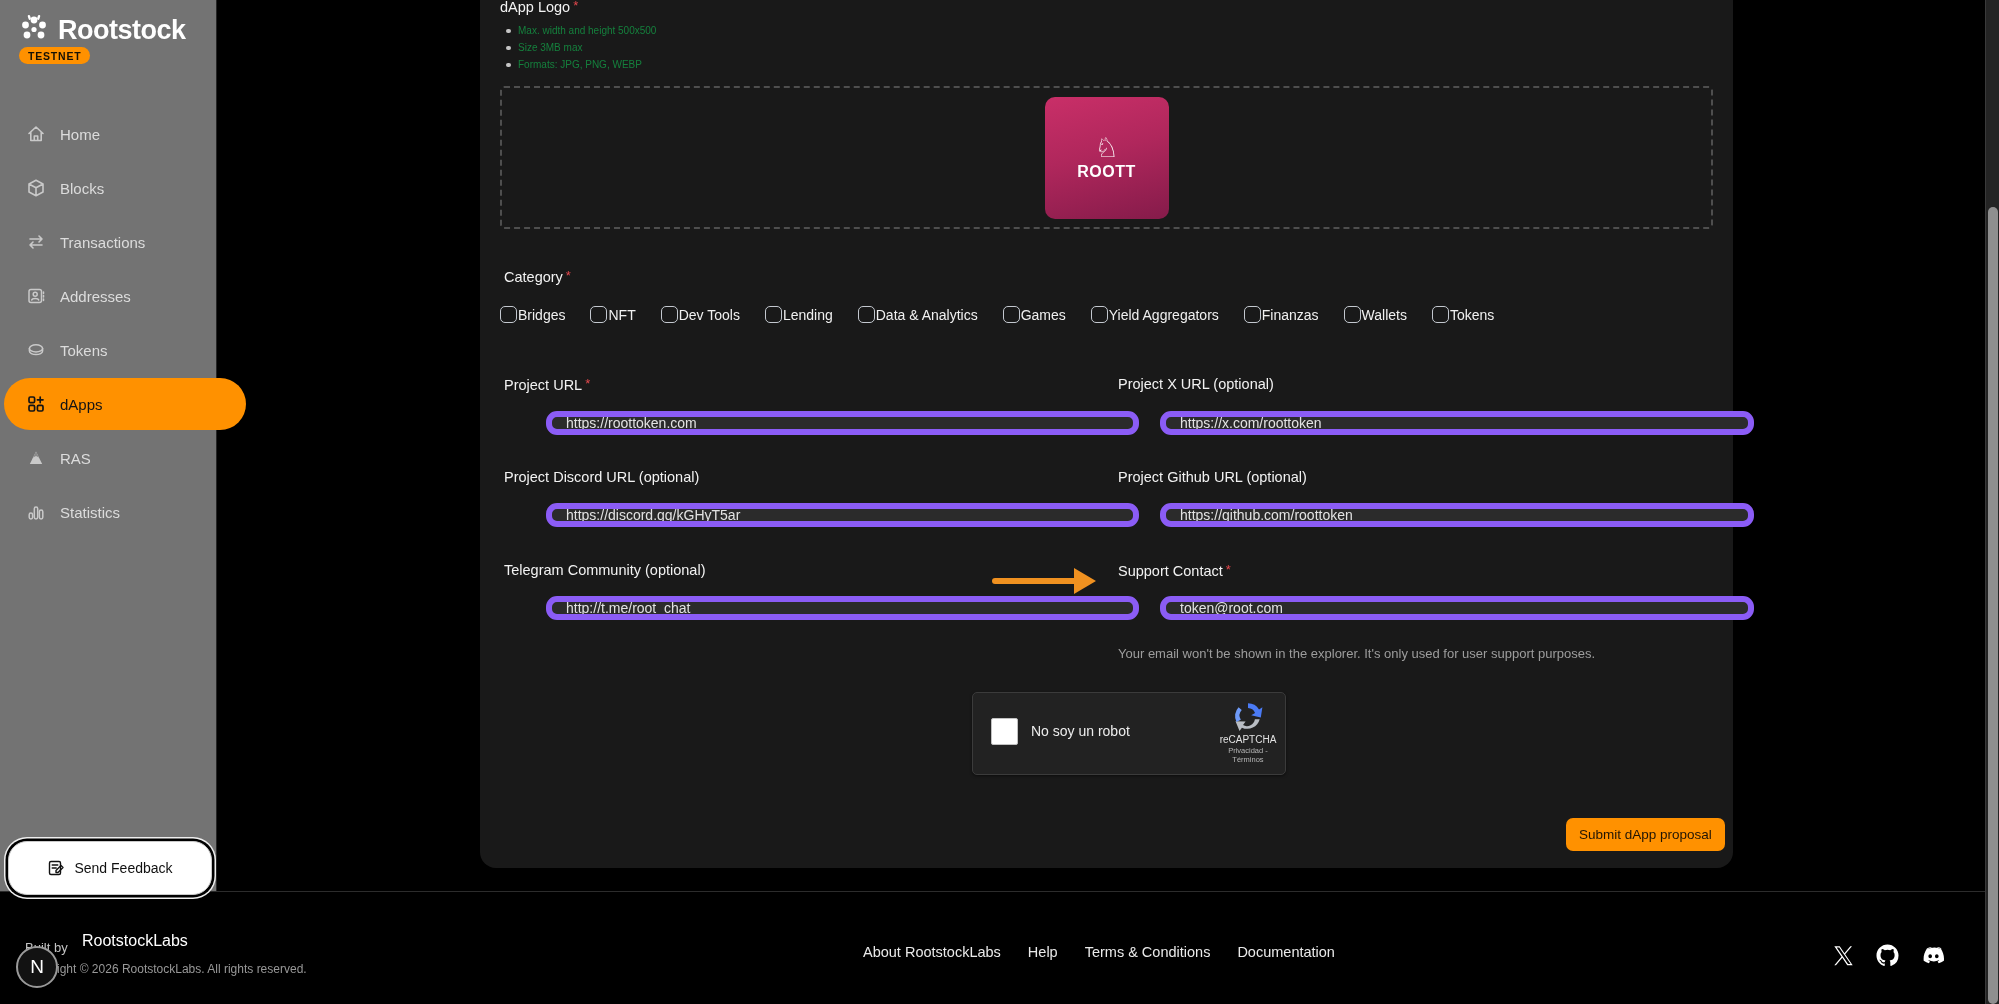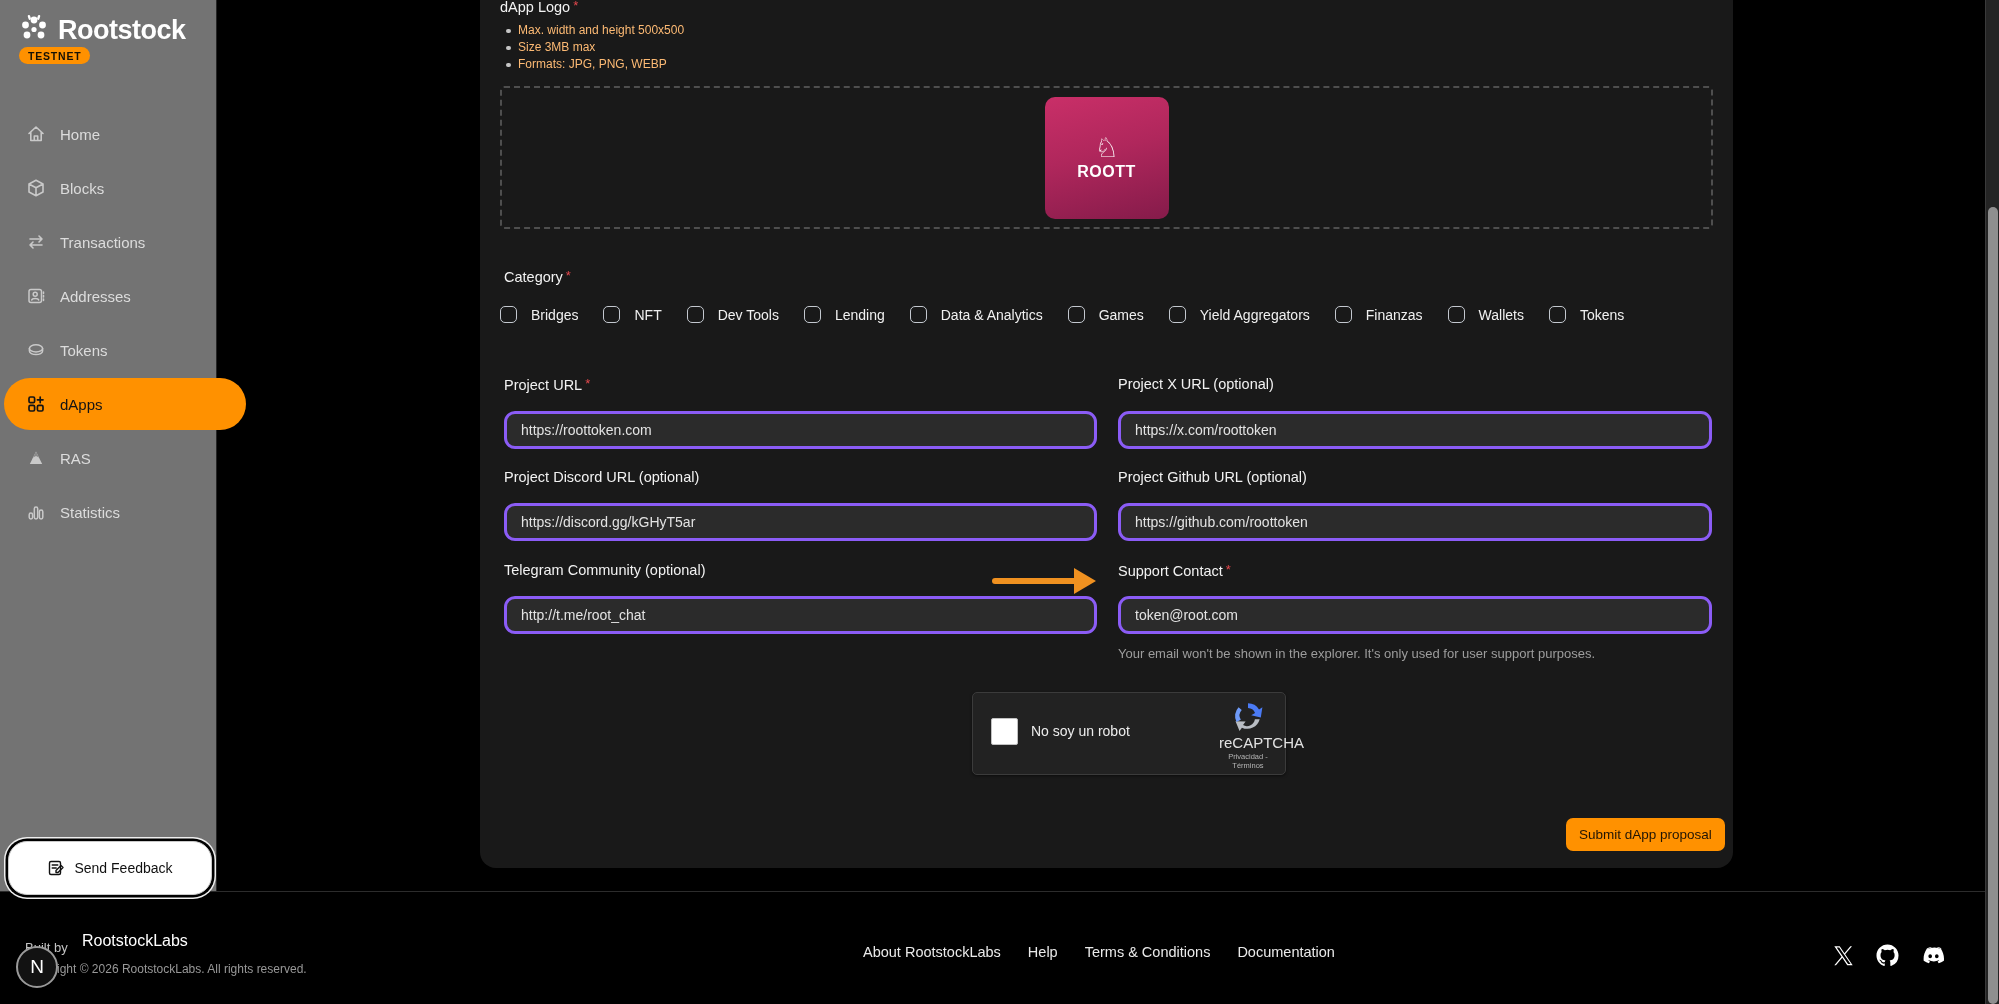--- a/index.html
+++ b/index.html
@@ -26,59 +26,59 @@
                   display:flex; align-items:center; justify-content:center; gap:9px;
                   color:#101010; font-size:14px; font-weight:500; cursor:pointer;
                   box-shadow:0 0 0 2.5px #000, 0 0 0 4px #efefef; }
 
   
   .card { position:absolute; left:480px; top:-28px; width:1253px; height:896px;
           background:#191919; border-radius:16px; }
   .field-label { position:absolute; color:#f2f2f2; font-size:14.5px; font-weight:500; }
   .req { color:#E5484D; margin-left:3px; font-size:13px; vertical-align:2px; }
   .bullets { position:absolute; left:24px; top:50px; list-style:none; }
-  .bullets li { color:#fdba74; font-size:12px; line-height:17px; padding-left:14px; position:relative; }
+  .bullets li { color:#15803d; font-size:10px; line-height:17px; padding-left:14px; position:relative; }
   .bullets li::before { content:""; position:absolute; left:2px; top:6.5px; width:4.5px; height:4.5px;
                         border-radius:50%; background:#c6c6c6; }
   .upload { position:absolute; left:20px; top:114px; width:1213px; height:143px;
             border:2px dashed #4e4e4e; border-radius:4px;
             display:flex; align-items:center; justify-content:center; }
   .tile { width:124px; height:122px; border-radius:10px;
           background:linear-gradient(165deg,#cb316c 0%,#c92f68 0%,#b0275c 45%,#851b4a 100%);
           display:flex; flex-direction:column; align-items:center; justify-content:center;
           gap:2px; color:#fff; }
   .tile .knight { font-family:"DejaVu Sans", sans-serif; font-size:27px; line-height:27px; }
   .tile .tile-name { font-size:16px; font-weight:bold; letter-spacing:0.5px; }
   .cb-row { position:absolute; left:20px; top:334px; display:flex; align-items:center; gap:25px; }
-  .cb { display:flex; align-items:center; gap:14px; color:#f0f0f0; font-size:14px; cursor:pointer; }
+  .cb { display:flex; align-items:center; gap:1px; color:#f0f0f0; font-size:14px; cursor:pointer; }
   .cb .box { width:17px; height:17px; border:1.5px solid #c3c8cf; border-radius:5px; background:transparent; }
 
-  .tinput { position:absolute; height:38px; background:#2b2b2b; border:3px solid #8b5cf6;
+  .tinput { position:absolute; height:24px; background:#2b2b2b; border:6px solid #8b5cf6;
             border-radius:11px; color:#e3e3e3; font-size:14px; padding:0 14px;
-            font-family:"Liberation Sans", sans-serif; outline:none; }
+            font-family:"Liberation Sans", sans-serif; outline:none;margin-left:42px; }
   .col-l { left:24px;  width:593px; }
   .col-r { left:638px; width:594px; }
   .hint { position:absolute; left:638px; top:674px; color:#9d9d9d; font-size:13px; }
 
   .arrow { position:absolute; left:512px; top:596px; width:112px; height:26px; }
   .arrow .shaft { position:absolute; left:0; top:10px; width:86px; height:6px;
                   background:#F09120; border-radius:3px; }
   .arrow .head { position:absolute; left:82px; top:0; width:0; height:0;
                  border-left:22px solid #F09120; border-top:13px solid transparent;
                  border-bottom:13px solid transparent; }
 
   .captcha { position:absolute; left:492px; top:720px; width:314px; height:83px;
              background:#222; border:1px solid #3b3b3b; border-radius:5px;
              box-shadow:0 1px 3px rgba(0,0,0,.5); }
   .captcha-box { position:absolute; left:18px; top:25px; width:27px; height:27px;
                  background:#fff; border:1px solid #c1c1c1; border-radius:2px; cursor:pointer; }
   .captcha-label { position:absolute; left:58px; top:30px; color:#ededed; font-size:14px; }
   .captcha-brand { position:absolute; right:8px; top:7px; width:58px; text-align:center; }
   .captcha-brand svg { width:32px; height:32px; }
-  .captcha-name { color:#e2e2e2; font-size:15px; margin-top:-2px;text-align:center; }
+  .captcha-name { color:#e2e2e2; font-size:10px; margin-top:-2px;text-align:center; }
   .captcha-links { color:#b5b5b5; font-size:7.5px; margin-top:1px; }
 
   .submit { position:absolute; left:1086px; top:846px; height:33px; padding:0 13px;
             background:#FF9100; border:none; border-radius:7px; color:#201505;
             font-size:13.5px; font-weight:500; cursor:pointer;
             font-family:"Liberation Sans", sans-serif; }
 
   
   .footer-divider { position:absolute; left:0; top:891px; width:1999px; height:1px; background:#2c2c2c; }
   .footer { position:absolute; left:0; top:892px; width:1999px; height:112px; background:#000; }

